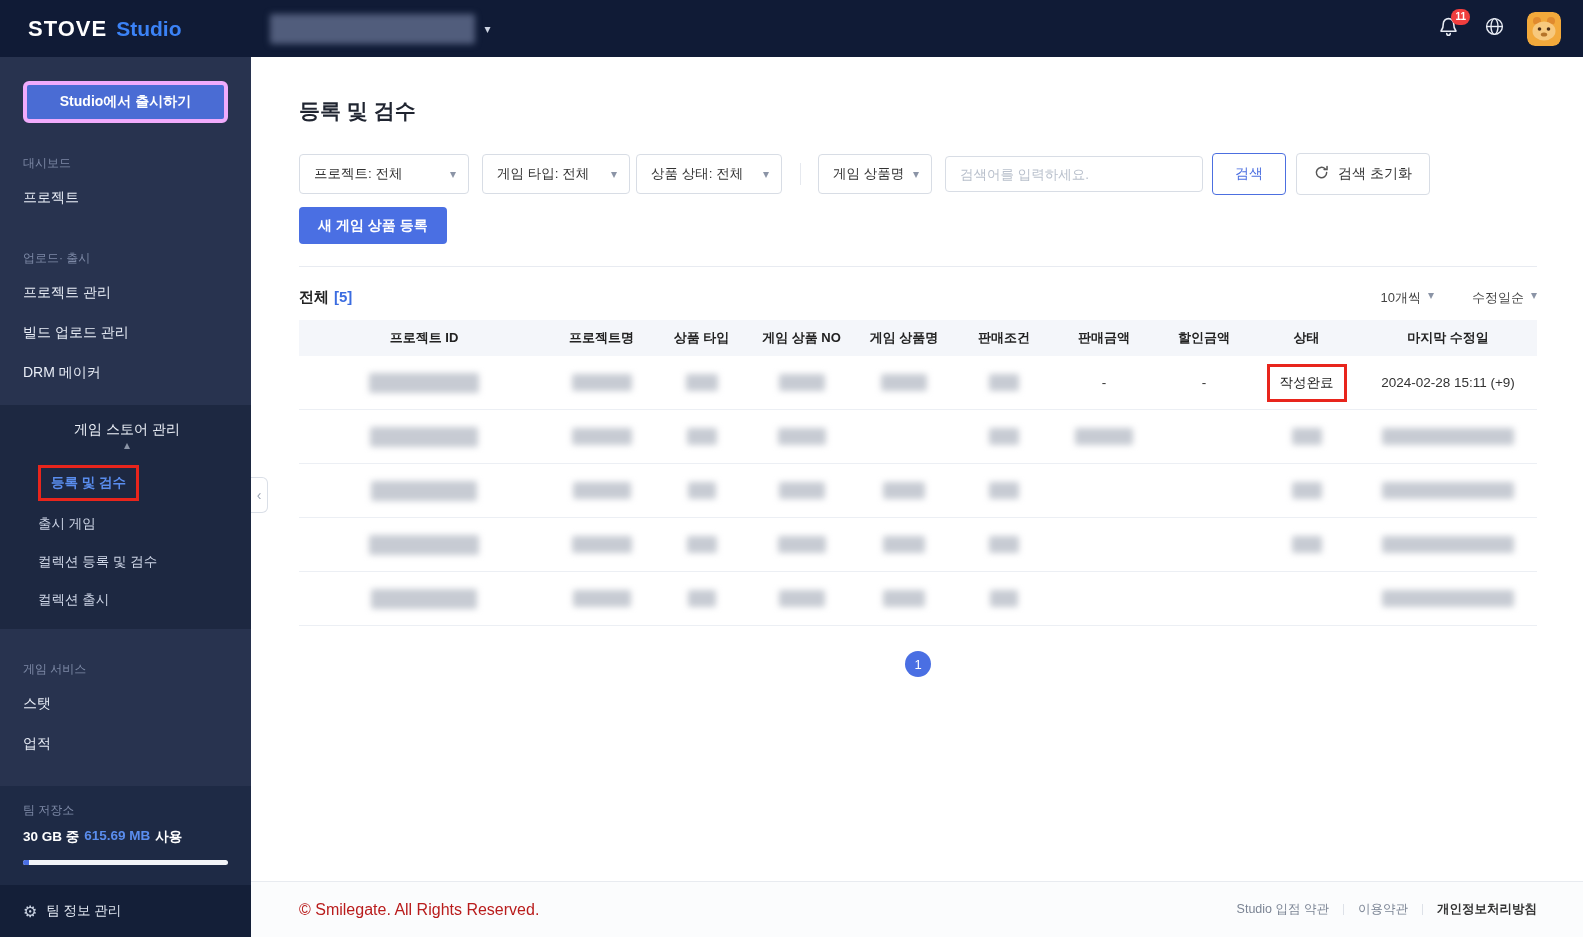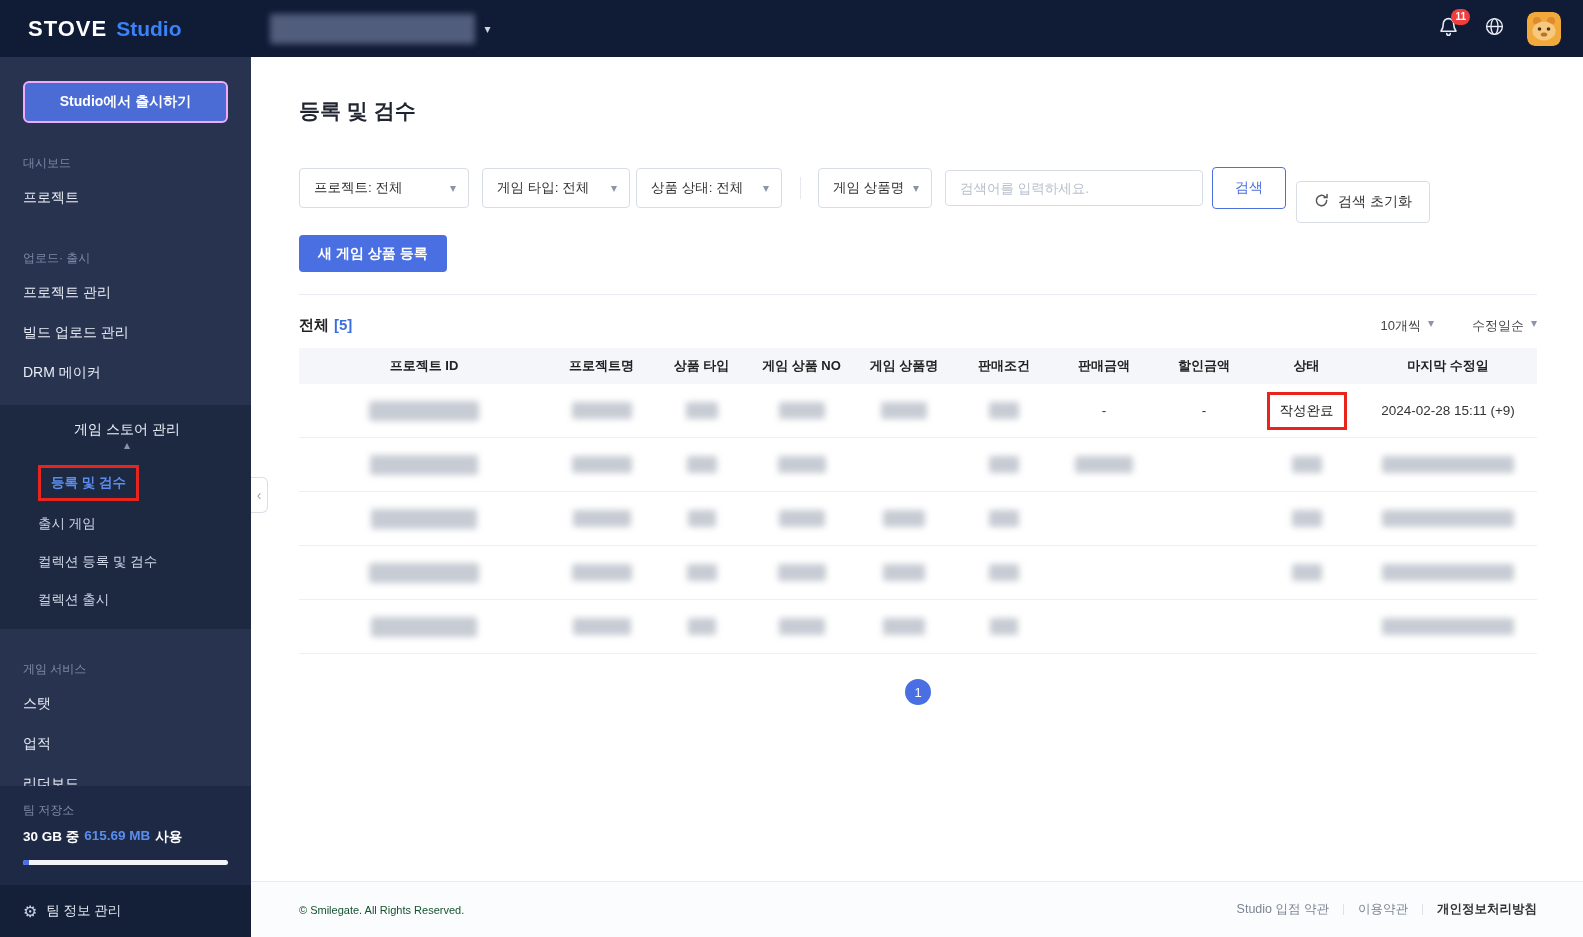--- a/index.html
+++ b/index.html
@@ -20,21 +20,21 @@
   .topbar-right { margin-left:auto; margin-right:22px; display:flex; align-items:center; gap:20px; }
   .icon-btn { position:relative; width:26px; height:26px; display:flex; align-items:center; justify-content:center; cursor:pointer; }
   .badge { position:absolute; top:-7px; right:-9px; min-width:18px; height:16px; padding:0 4px;
     background:#f03e3e; border-radius:9px; color:#fff; font-size:10px; font-weight:bold;
     display:flex; align-items:center; justify-content:center; }
   .avatar { width:34px; height:34px; border-radius:8px; overflow:hidden; cursor:pointer; }
 
   
   .sidebar { position:fixed; top:57px; left:0; width:251px; height:880px; background:#28334f; z-index:30; }
   .publish-btn { display:block; margin:24px 23px 0; width:205px; height:42px; background:#4a6cd4;
-    border:2px solid #f0abfc; border-radius:6px; color:#fff; font-size:14px; font-weight:bold; cursor:pointer; }
+    border:4px solid #f0abfc; border-radius:6px; color:#fff; font-size:14px; font-weight:bold; cursor:pointer; }
   .section-label { margin:32px 23px 6px; font-size:12px; color:#7d89a6; }
   .side-item { padding:11px 23px; font-size:14px; color:#e8edf6; cursor:pointer; }
   .group { background:#1d2841; margin-top:12px; padding:6px 0 10px; }
   .group-head { display:flex; align-items:center; justify-content:space-between;
     padding:10px 20px 10px 23px; font-size:14px; color:#eef2f9; cursor:pointer;flex-direction:column; }
   .side-item.sub { padding:10px 23px 10px 38px; font-size:13.5px; color:#cdd5e6; }
   .side-item.sub.active { padding-top:4px; padding-bottom:4px; color:#5a8dee; font-weight:bold; }
   .red-box { display:inline-block; border:3px solid #e8251c; padding:6px 10px; }
   .storage { position:absolute; left:0; right:0; bottom:52px; background:#1e2a45; padding:16px 23px 20px; }
   .storage-label { font-size:12px; color:#7d89a6; }
@@ -60,21 +60,21 @@
   .dd-project { width:170px; } .dd-type { width:148px; margin-left:13px; } .dd-state { width:146px; margin-left:6px; }
   .v-gap { width:36px; display:flex; justify-content:center; }
   .v-line { width:1px; height:22px; background:#e6e9ef; }
   .dd-field { width:114px; }
   .search-input { width:258px; height:36px; margin-left:13px; border:1px solid #d8dde5; border-radius:4px;
     padding:0 14px; font-size:13.5px; color:#333; outline:none; }
   .search-input::placeholder { color:#b9c0cc; }
   .btn-search { width:74px; height:42px; margin-left:9px; background:#fff; border:1px solid #4c6fe0;
     border-radius:4px; color:#4c6fe0; font-size:14px; cursor:pointer; }
   .btn-reset { height:42px; margin-left:10px; background:#fff; border:1px solid #d8dde5; border-radius:4px;
-    color:#333; font-size:14px; padding:0 17px; display:flex; align-items:center; gap:9px; cursor:pointer;margin-top:28px; }
+    color:#333; font-size:14px; padding:0 17px; display:flex; align-items:center; gap:9px; cursor:pointer; }
   .btn-new { margin-top:12px; height:37px; background:#4a6fe3; border:none; border-radius:4px;
     color:#fff; font-size:14px; font-weight:bold; padding:0 19px; cursor:pointer; }
   .hr { margin-top:22px; border-top:1px solid #e8ebf1; }
   .list-head { margin-top:21px; display:flex; align-items:center; justify-content:space-between; }
   .total { font-size:15px; font-weight:bold; color:#222; display:flex; gap:5px; }
   .total-count { color:#3b6ce0; }
   .list-controls { display:flex; gap:38px; }
   .control { display:flex; gap:7px; font-size:13px; color:#444; cursor:pointer; }
 
   
@@ -88,21 +88,21 @@
   .c-cond{width:100px} .c-price{width:100px} .c-disc{width:100px} .c-status{width:105px} .c-date{flex:1}
   .status-red { border:3px solid #e8251c; padding:7px 10px; color:#222; white-space:nowrap; }
   .pagination { margin-top:25px; display:flex; justify-content:center; }
   .page-circle { width:26px; height:26px; border-radius:50%; background:#4a6fe3; color:#fff;
     font-size:13px; display:flex; align-items:center; justify-content:center; cursor:pointer; }
 
   
   .footer { position:fixed; left:251px; bottom:0; width:1332px; height:56px; background:#fbfcfd;
     border-top:1px solid #e8ebf0; display:flex; align-items:center; justify-content:space-between;
     padding:0 46px 0 48px; }
-  .copyright { font-size:11px; color:#14532d; }
+  .copyright { font-size:16px; color:#b91c1c; }
   .footer-links { display:flex; align-items:center; gap:14px; font-size:12.5px; color:#7b8494; }
   .footer-link { cursor:pointer; }
   .footer-link.strong { color:#333; font-weight:bold; }
   .f-sep { width:1px; height:11px; background:#dde1e8; }
 </style>
 </head>
 <body>
 
 <div class="topbar">
   <div class="logo">
@@ -168,21 +168,20 @@
       </span>
     </div>
     <div class="side-item sub">출시 게임</div>
     <div class="side-item sub">컬렉션 등록 및 검수</div>
     <div class="side-item sub">컬렉션 출시</div>
   </div>
 
   <div class="section-label">게임 서비스</div>
   <div class="side-item">스탯</div>
   <div class="side-item">업적</div>
-  <div class="side-item">리더보드</div>
 
   <div class="storage">
     <div class="storage-label">팀 저장소</div>
     <div class="storage-line">
       <span>30 GB 중</span>
       <span class="storage-used">615.69 MB</span>
       <span>사용</span>
     </div>
     <div class="progress-track">
       <div class="progress-fill"></div>

